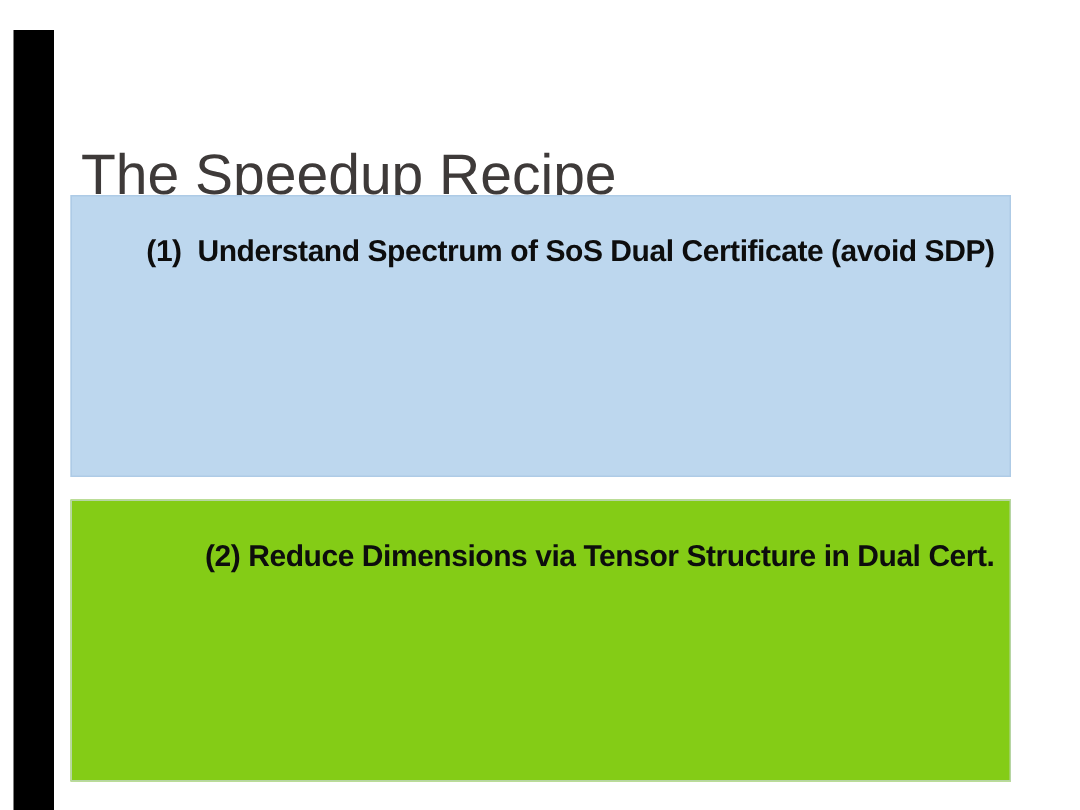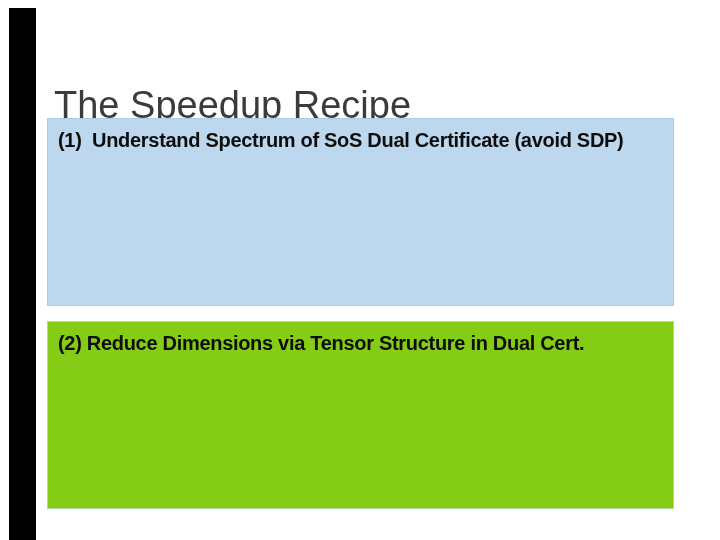--- a/index.html
+++ b/index.html
@@ -9,21 +9,21 @@
   body {
     width: 720px;
     height: 540px;
     background: #ffffff;
     position: relative;
     overflow: hidden;
     font-family: "Liberation Sans", sans-serif;
   }
   .slide {
     position: absolute;
-    left: 0; top: 4px;
+    left: 0; top: 16px;
     width: 720px; height: 416px;
     background: #ffffff;
   }
   .left-bar {
     position: absolute;
     left: 9px;
     top: 4px;
     width: 27px;
     height: 536px;
     background: #000000;
@@ -39,21 +39,22 @@
     letter-spacing: 0px;
     line-height: 1.1;
     white-space: nowrap;
   }
   .step-box {
     position: absolute;
     left: 47px;
     width: 627px;
     height: 188px;
     box-sizing: border-box;
-    padding: 9px 10px;
+    padding: 25px 10px;
+    text-align: right;
   }
   .step-box.blue {
     top: 114px;
     background: #bdd7ee;
     border: 1px solid #aecbe6;
   }
   .step-box.green {
     top: 317px;
     background: #84cc16;
     border: 1px solid #b6d5a3;

